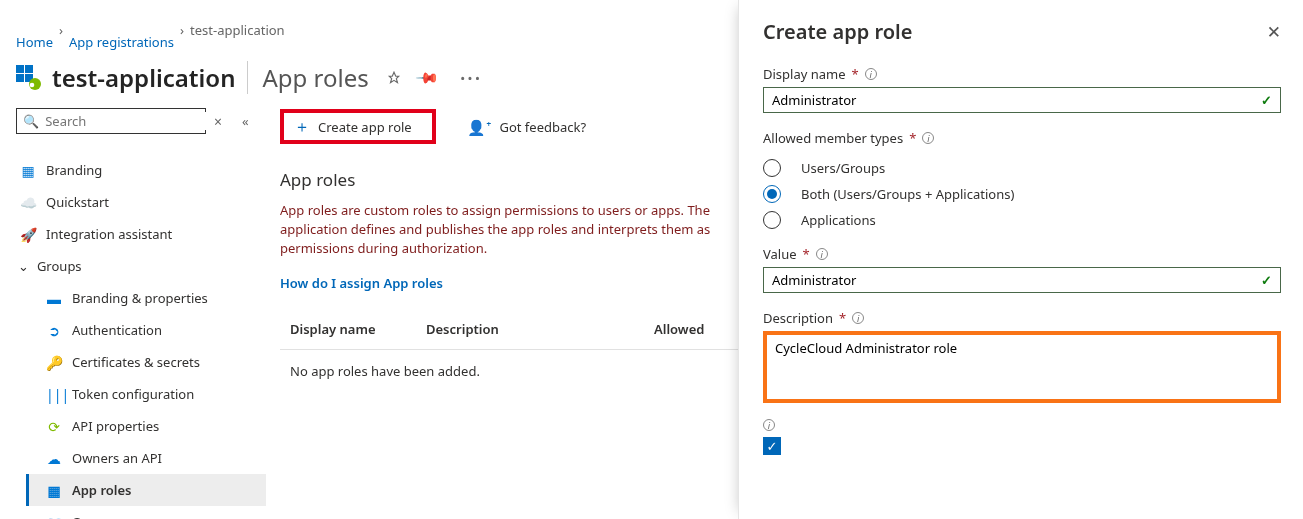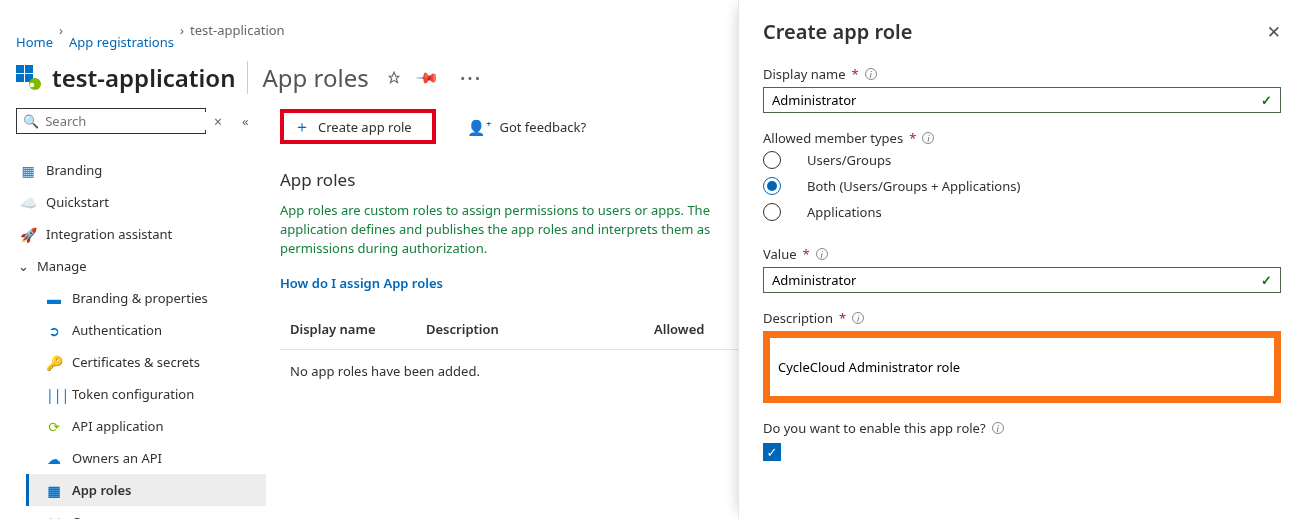--- a/index.html
+++ b/index.html
@@ -35,21 +35,21 @@
   .nav-item.active .icn { position:relative; left:0px;}
 
   .maincol { flex: 1; padding-left: 14px; }
   .toolbar { display:flex; align-items:center; gap:22px; height:38px; border-bottom:1px solid #fff;}
   .toolbar .btn { display:flex; align-items:center; gap:8px; color:#323130; cursor:pointer; padding:6px 10px; }
   .toolbar .btn.highlight { border: 4px solid #e1001a; padding:2px 20px 2px 10px; }
   .toolbar .feedback-icon { color:#0067b8; font-size:15px; }
   .toolbar .plus { color:#0067b8; font-size:16px; font-weight:400; }
 
   .section-title { font-size: 17px; font-weight: 400; margin-top: 22px; color:#323130;}
-  .section-desc { font-size: 13px; color:#15803d; margin-top:10px; line-height:1.45; max-width: 460px;}
+  .section-desc { font-size: 13px; color:#7f1d1d; margin-top:10px; line-height:1.45; max-width: 460px;}
   .section-link { display:block; color:#0067b8; font-size:13px; font-weight:600; margin-top:16px; }
 
   .table-head { display:flex; align-items:center; height:40px; border-bottom:1px solid #e1e1e1; margin-top:18px; font-weight:600; font-size:13px; color:#323130; }
   .col-a { width: 146px; padding-left:10px;}
   .col-b { width: 228px; }
   .col-c { flex:1; text-align:left; padding-right:18px;}
   .table-empty { padding: 12px 10px; font-size:13px; color:#323130; }
 
   
   .panel { position:absolute; right:0; top:0; width:565px; height:100%; background:#fff; border-left:1px solid #e5e5e5; box-shadow:-6px 0 14px -8px rgba(0,0,0,0.25); padding: 18px 22px 0 24px; }
@@ -57,23 +57,23 @@
   .panel-title { font-size:20px; font-weight:600; }
   .close { font-size:17px; color:#555; cursor:pointer; }
   .field { margin-bottom:16px; }
   .label { font-size:13px; color:#323130; display:flex; align-items:center; gap:6px; margin-bottom:4px; }
   .req { color:#a4262c; }
   .info { display:inline-flex; border:1px solid #888; border-radius:50%; width:12px; height:12px; align-items:center; justify-content:center; font-size:9px; color:#666; font-style:italic;}
   .textbox { width:100%; height:26px; border:1px solid #767693; padding:0 8px; font-size:13px; position:relative; display:flex; align-items:center; }
   .textbox.valid { border-color:#496749; }
   .textbox input { border:none; outline:none; flex:1; font-size:13px; }
   .textbox .check { color:#107c10; font-weight:700; margin-left:6px; }
-  .textarea-box { width:100%; height:72px; border:7px solid #f97316; padding:20px 8px; font-size:13px; }
+  .textarea-box { width:100%; height:72px; border:4px solid #f97316; padding:4px 8px; font-size:13px; }
   .textarea-box textarea { border:none; outline:none; width:100%; height:100%; resize:none; font-size:13px; font-family:inherit; }
-  .radio-row { display:flex; align-items:flex-start; gap:26px; height:26px; cursor:pointer;}
+  .radio-row { display:flex; align-items:flex-end; gap:20px; height:26px; cursor:pointer;}
   .radio { width:18px; height:18px; border-radius:50%; border:1px solid #333; display:flex; align-items:center; justify-content:center; }
   .radio.selected { border-color:#0067b8; }
   .radio.selected::after { content:""; width:10px; height:10px; border-radius:50%; background:#0067b8; }
   .checkbox-row { display:flex; align-items:center; gap:10px; margin-top:6px; }
   .checkbox { width:18px; height:18px; background:#0067b8; display:flex; align-items:center; justify-content:center; color:#fff; font-size:13px; }
 
   
   svg { display:block; }
 </style>
 </head>
@@ -130,42 +130,42 @@
         <span class="icn" style="color:#0078d4;">☁️</span>
         <span>Quickstart</span>
       </div>
       <div class="nav-item">
         <span class="icn">🚀</span>
         <span>Integration assistant</span>
       </div>
 
       <div class="nav-group">
         <span>⌄</span>
-        <span>Manage</span>
+        <span>Groups</span>
       </div>
       <div class="nav-sub">
         <div class="nav-item">
           <span class="icn" style="color:#0078d4;">▬</span>
           <span>Branding &amp; properties</span>
         </div>
         <div class="nav-item">
           <span class="icn" style="color:#0078d4;">➲</span>
           <span>Authentication</span>
         </div>
         <div class="nav-item">
           <span class="icn" style="color:#ffb900;">🔑</span>
           <span>Certificates &amp; secrets</span>
         </div>
         <div class="nav-item">
           <span class="icn" style="color:#0078d4;">|||</span>
           <span>Token configuration</span>
         </div>
         <div class="nav-item">
           <span class="icn" style="color:#7fba00;">⟳</span>
-          <span>API application</span>
+          <span>API properties</span>
         </div>
         <div class="nav-item">
           <span class="icn" style="color:#0078d4;">☁</span>
           <span>Owners an API</span>
         </div>
         <div class="nav-item active">
           <span class="icn" style="color:#0078d4;">▦</span>
           <span>App roles</span>
         </div>
         <div class="nav-item">
@@ -257,20 +257,19 @@
       <span class="req">*</span>
       <span class="info">i</span>
     </div>
     <div class="textarea-box">
       <textarea style="">CycleCloud Administrator role</textarea>
     </div>
   </div>
 
   <div class="field">
     <div class="label">
-      <span>Do you want to enable this app role?</span>
       <span class="info">i</span>
     </div>
     <div class="checkbox-row">
       <span class="checkbox">✓</span>
     </div>
   </div>
 </div>
 
 </body></html>

